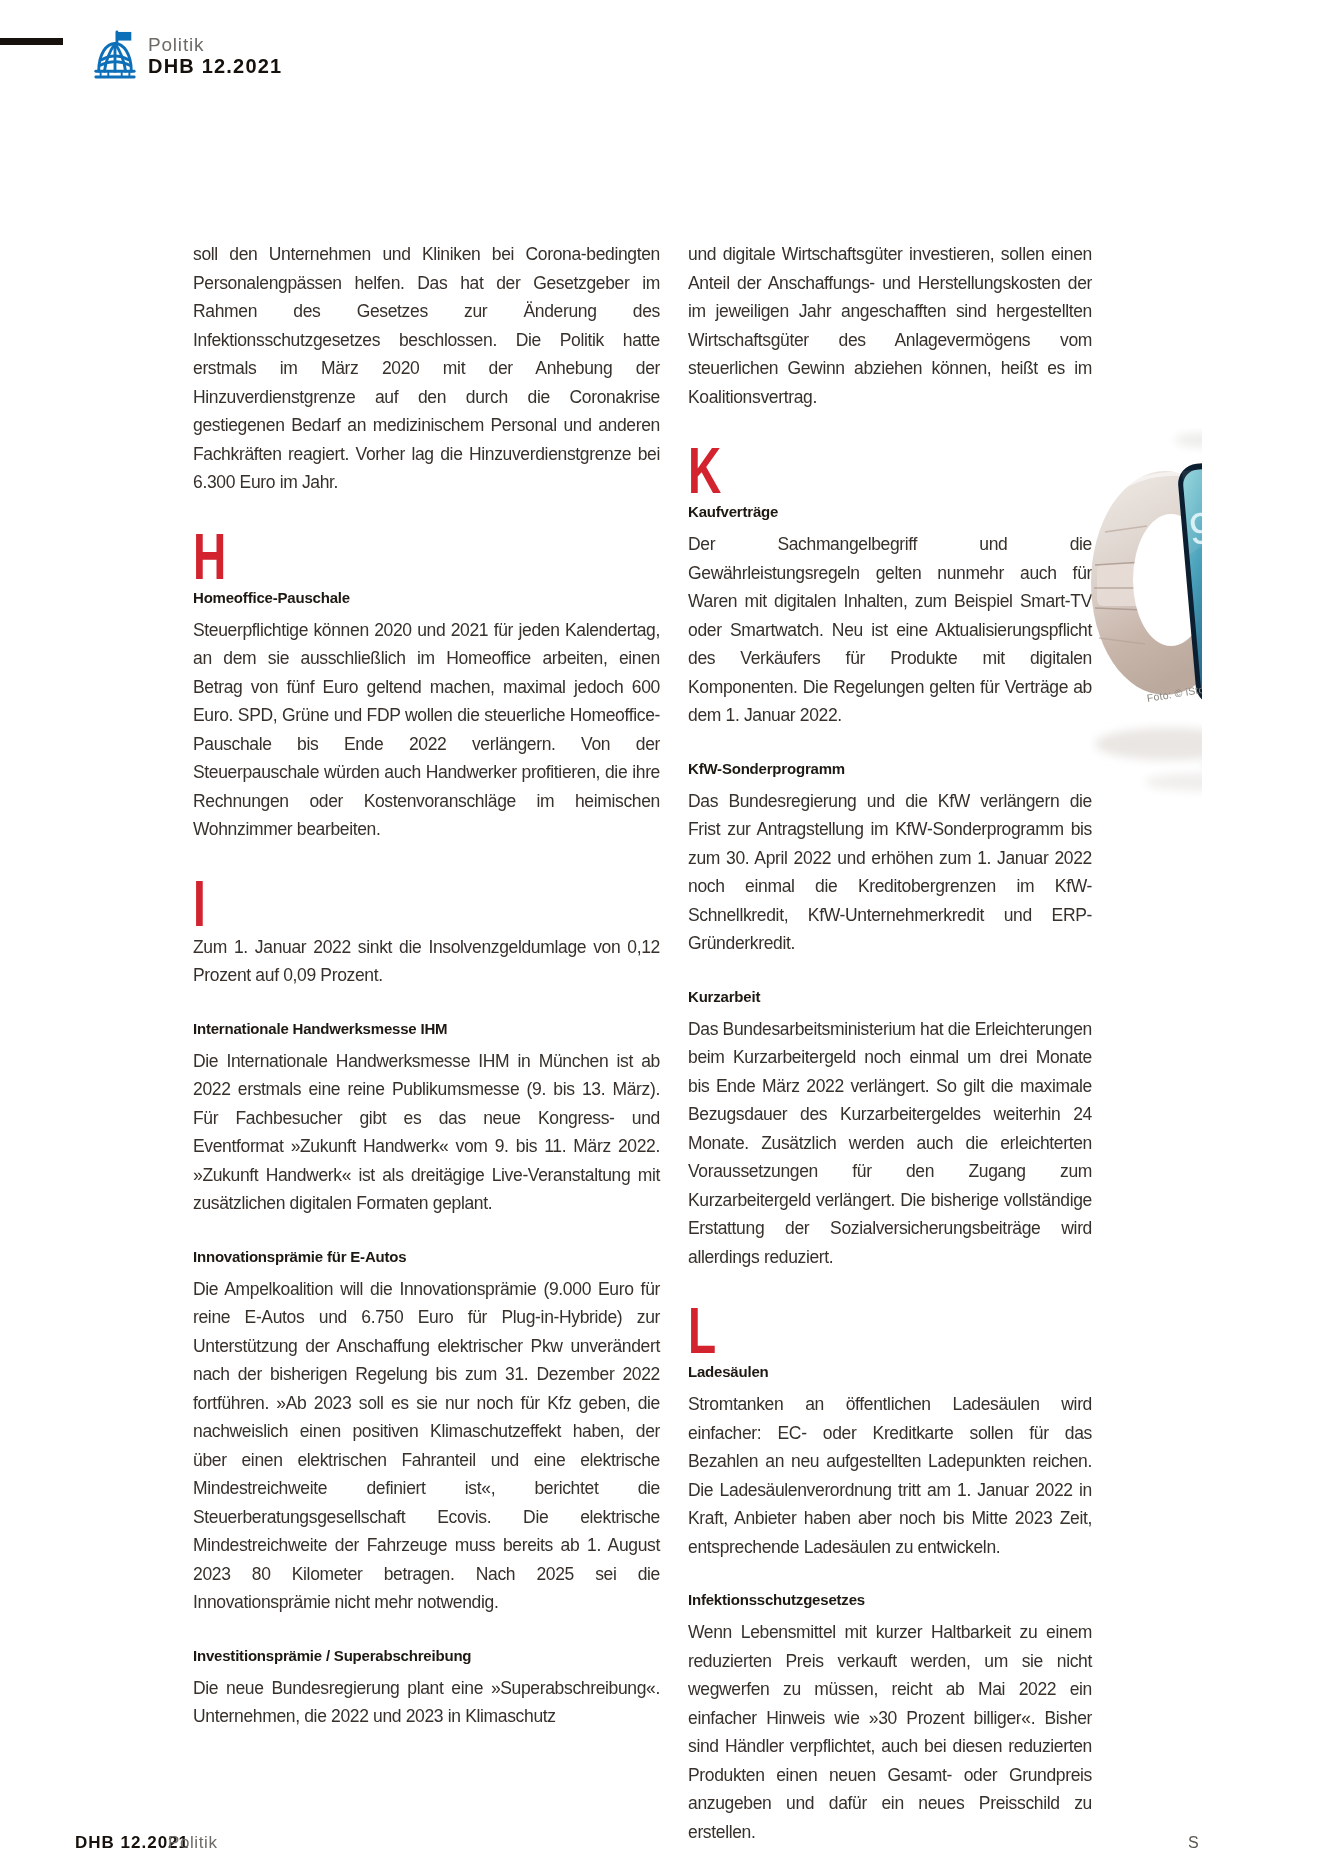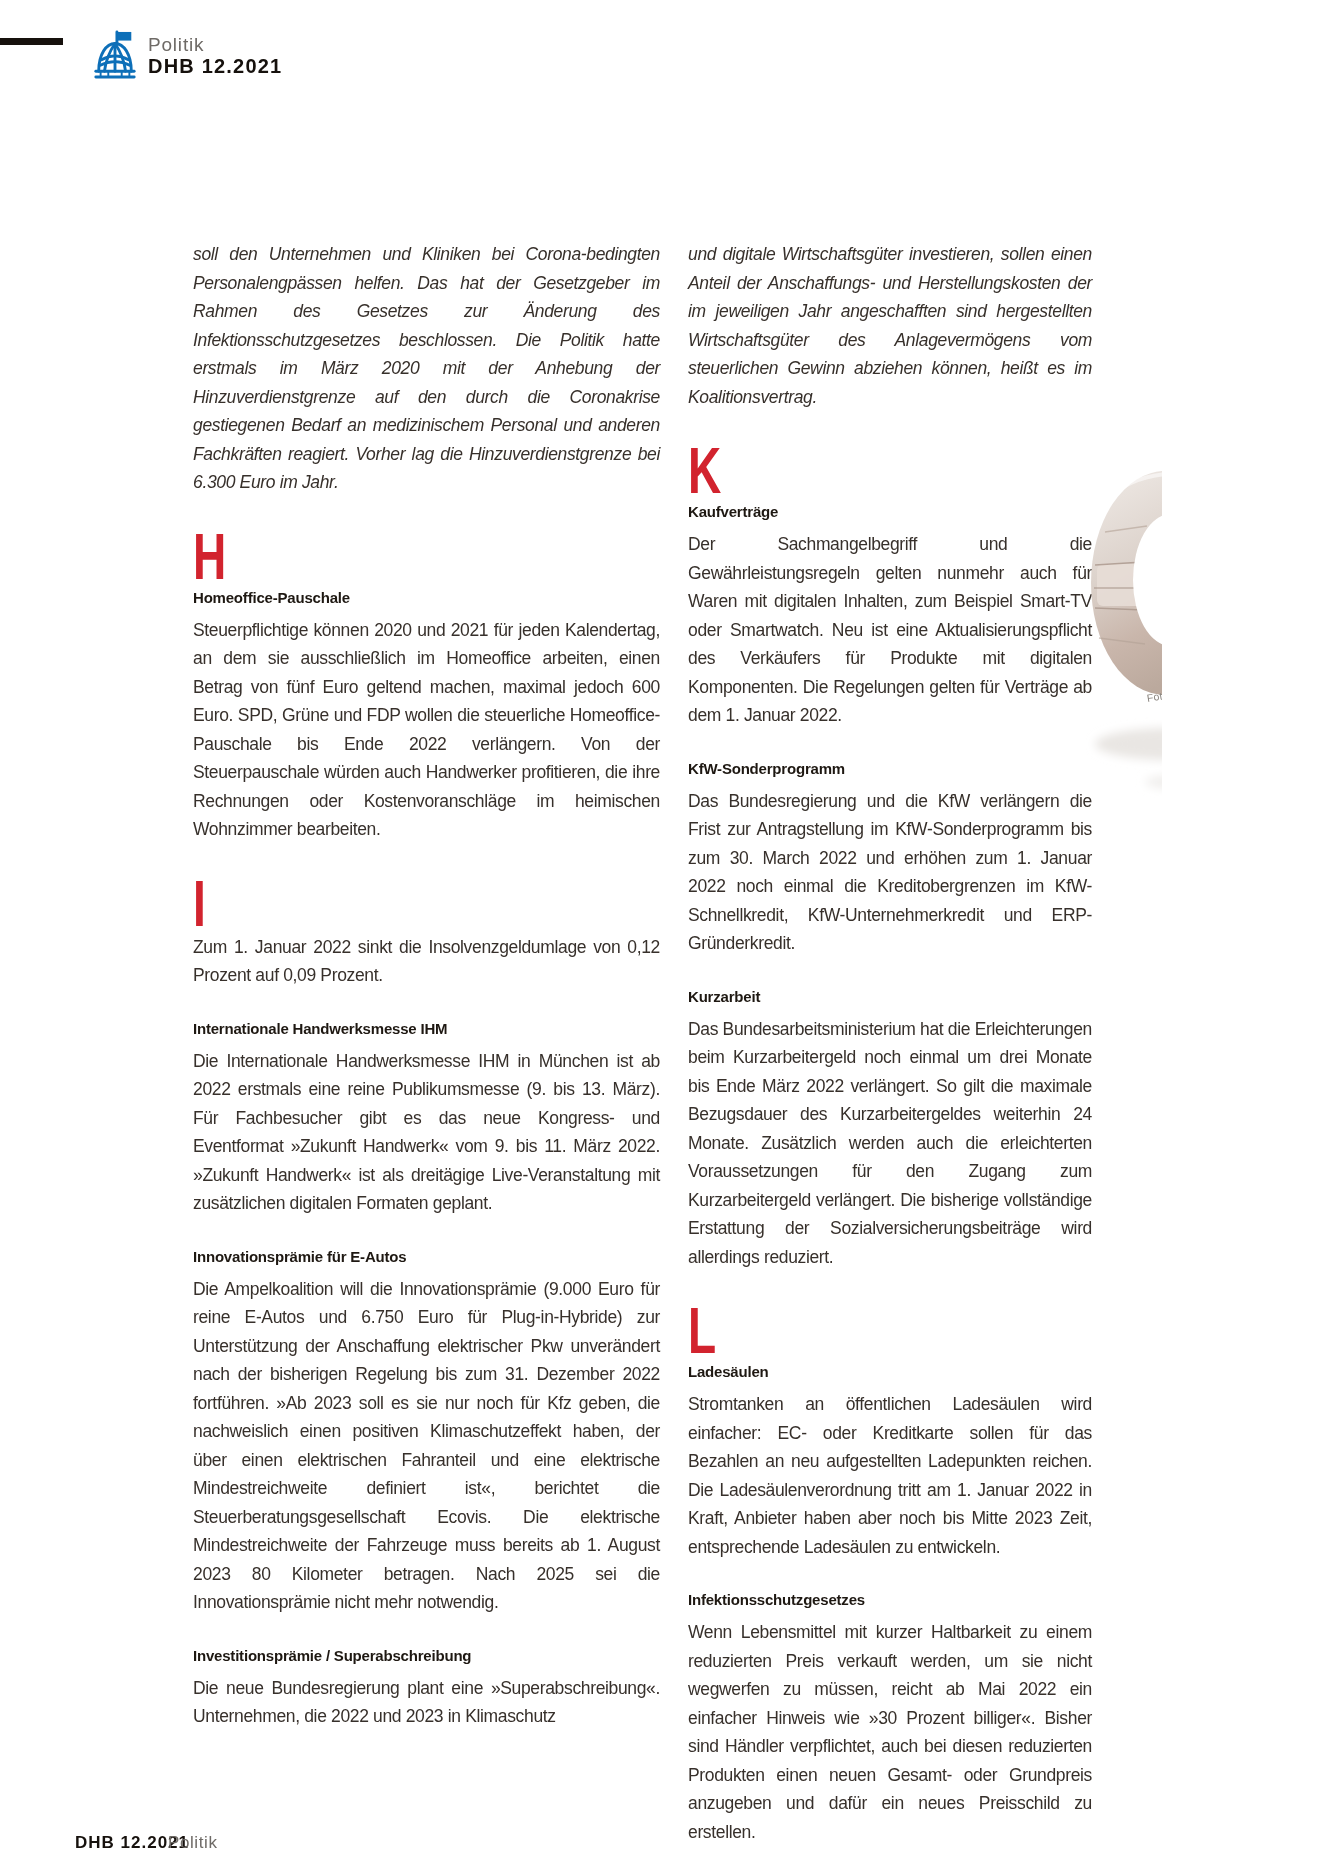--- a/index.html
+++ b/index.html
@@ -1,32 +1,32 @@
 <!DOCTYPE html>
 <html lang="de"><head>
 <meta charset="utf-8">
 <style>
   html,body{margin:0;padding:0;background:#fff;}
   .page{position:relative;width:1162px;height:1875px;background:#ffffff;overflow:hidden;
-        font-family:"Liberation Sans",sans-serif;color:#37302b;}
+        font-family:"Liberation Sans",sans-serif;color:#37302b;padding-left:40px;}
   
   .top-rule{position:absolute;left:0;top:38px;width:63px;height:7px;background:#16110d;}
   .header-logo{position:absolute;left:92px;top:28px;width:46px;height:52px;}
   .header-section{position:absolute;left:148px;top:34px;font-size:19px;letter-spacing:.8px;color:#6e6a66;}
   .header-issue{position:absolute;left:148px;top:55px;font-size:20px;font-weight:bold;letter-spacing:1.2px;color:#16110d;}
   
   .col{position:absolute;top:240px;}
   .col-left{left:193px;width:467px;}
   .col-right{left:688px;width:404px;}
   .para{font-size:17.5px;line-height:28.5px;letter-spacing:-.35px;text-align:justify;margin:0;color:#37302b;}
   .subhead{font-size:15px;line-height:22px;font-weight:bold;color:#1e1812;letter-spacing:-.2px;margin:28px 0 7px 0;}
   .letter{font-size:64px;line-height:54px;font-weight:bold;color:#d2232e;margin:33px 0 2px 0;
           transform:scaleX(.72);transform-origin:left bottom;}
   .letter + .subhead{margin-top:3px;}
-  .col > :first-child{margin-top:0;font-style:italic;}
+  .col > :first-child{margin-top:0;}
   
   .watch-photo{position:absolute;left:1085px;top:428px;width:245px;height:370px;}
   .photo-credit{position:absolute;left:1146px;top:692px;font-size:10.5px;color:#8a857f;
                 letter-spacing:.2px;transform:rotate(-9deg);transform-origin:left top;white-space:nowrap;}
   
   .footer-issue{position:absolute;left:75px;top:1833px;font-size:17px;font-weight:bold;letter-spacing:1px;color:#16110d;}
   .footer-section{position:absolute;left:168px;top:1833px;font-size:17px;letter-spacing:.6px;color:#6e6a66;}
   .footer-pageprefix{position:absolute;left:1188px;top:1834px;font-size:16px;color:#5a554f;}
   .footer-pagenum{position:absolute;left:1208px;top:1829px;font-size:15px;font-weight:bold;letter-spacing:1px;color:#16110d;}
   .footer-rule{position:absolute;left:1282px;top:1838px;width:44px;height:7px;background:#16110d;}
@@ -72,21 +72,21 @@
     <div class="subhead">Investitionsprämie / Superabschreibung</div>
     <p class="para">Die neue Bundesregierung plant eine »Superabschreibung«. Unternehmen, die 2022 und 2023 in Klimaschutz</p>
   </div>
 
   <div class="col col-right">
     <p class="para">und digitale Wirtschaftsgüter investieren, sollen einen Anteil der Anschaffungs- und Herstellungskosten der im jeweiligen Jahr angeschafften sind hergestellten Wirtschaftsgüter des Anlagevermögens vom steuerlichen Gewinn abziehen können, heißt es im Koalitionsvertrag.</p>
     <div class="letter">K</div>
     <div class="subhead">Kaufverträge</div>
     <p class="para">Der Sachmangelbegriff und die Gewährleistungsregeln gelten nunmehr auch für Waren mit digitalen Inhalten, zum Beispiel Smart-TV oder Smartwatch. Neu ist eine Aktualisierungspflicht des Verkäufers für Produkte mit digitalen Komponenten. Die Regelungen gelten für Verträge ab dem 1. Januar 2022.</p>
     <div class="subhead">KfW-Sonderprogramm</div>
-    <p class="para">Das Bundesregierung und die KfW verlängern die Frist zur Antragstellung im KfW-Sonderprogramm bis zum 30. March 2022 und erhöhen zum 1. Januar 2022 noch einmal die Kreditobergrenzen im KfW-Schnellkredit, KfW-Unternehmerkredit und ERP-Gründerkredit.</p>
+    <p class="para">Das Bundesregierung und die KfW verlängern die Frist zur Antragstellung im KfW-Sonderprogramm bis zum 30. April 2022 und erhöhen zum 1. Januar 2022 noch einmal die Kreditobergrenzen im KfW-Schnellkredit, KfW-Unternehmerkredit und ERP-Gründerkredit.</p>
     <div class="subhead">Kurzarbeit</div>
     <p class="para">Das Bundesarbeitsministerium hat die Erleichterungen beim Kurzarbeitergeld noch einmal um drei Monate bis Ende März 2022 verlängert. So gilt die maximale Bezugsdauer des Kurzarbeitergeldes weiterhin 24 Monate. Zusätzlich werden auch die erleichterten Voraussetzungen für den Zugang zum Kurzarbeitergeld verlängert. Die bisherige vollständige Erstattung der Sozialversicherungsbeiträge wird allerdings reduziert.</p>
     <div class="letter">L</div>
     <div class="subhead">Ladesäulen</div>
     <p class="para">Stromtanken an öffentlichen Ladesäulen wird einfacher: EC- oder Kreditkarte sollen für das Bezahlen an neu aufgestellten Ladepunkten reichen. Die Ladesäulenverordnung tritt am 1. Januar 2022 in Kraft, Anbieter haben aber noch bis Mitte 2023 Zeit, entsprechende Ladesäulen zu entwickeln.</p>
     <div class="subhead">Infektionsschutzgesetzes</div>
     <p class="para">Wenn Lebensmittel mit kurzer Haltbarkeit zu einem reduzierten Preis verkauft werden, um sie nicht wegwerfen zu müssen, reicht ab Mai 2022 ein einfacher Hinweis wie »30 Prozent billiger«. Bisher sind Händler verpflichtet, auch bei diesen reduzierten Produkten einen neuen Gesamt- oder Grundpreis anzugeben und dafür ein neues Preisschild zu erstellen.</p>
   </div>
 
   <div class="watch-photo">

